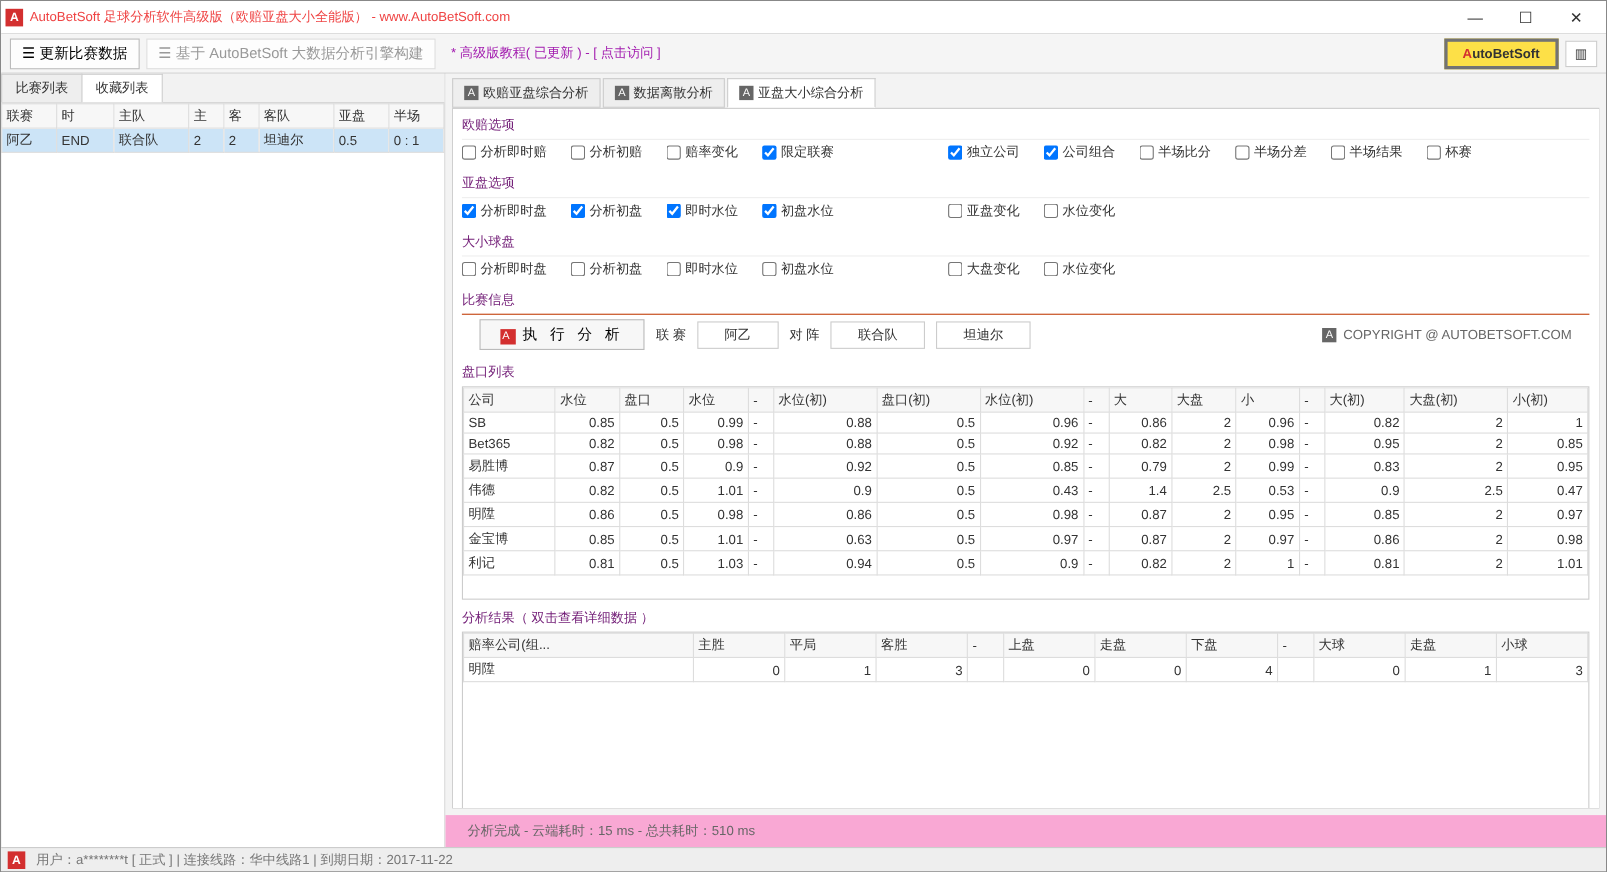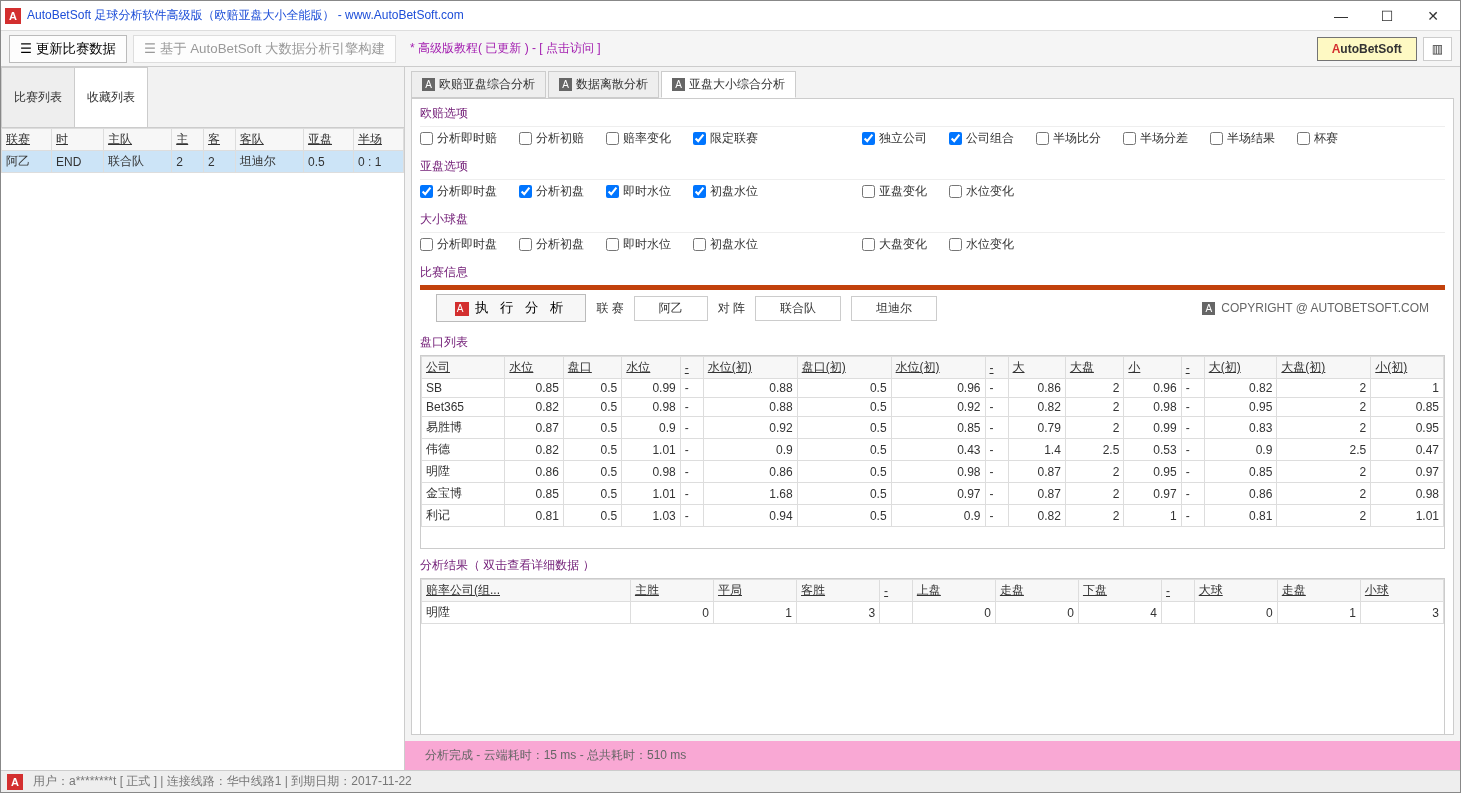--- a/index.html
+++ b/index.html
@@ -1,48 +1,48 @@
 <!DOCTYPE html>
 <html><head>
 <meta charset="utf-8">
 <style>
 * { box-sizing: border-box; margin: 0; padding: 0; }
 body { font-family: "Microsoft YaHei", Arial, sans-serif; font-size: 12px; background: #fff; color: #333; width: 1461px; height: 793px; overflow: hidden; border: 1px solid #888; }
 .titlebar { height: 30px; display: flex; align-items: center; padding: 0 4px; background: #fff; border-bottom: 1px solid #ddd; }
 .app-icon { width: 16px; height: 16px; background: #d32f2f; color: #fff; font-weight: bold; display: inline-flex; align-items: center; justify-content: center; font-size: 11px; margin-right: 6px; }
-.title-text { flex: 1; color: #1d4ed8; }
+.title-text { flex: 1; color: #ef4444; }
 .win-btn { width: 46px; height: 30px; display: inline-flex; align-items: center; justify-content: center; font-size: 14px; cursor: pointer; }
 .toolbar { height: 36px; display: flex; align-items: center; padding: 4px 8px; gap: 6px; background: #f5f5f5; border-bottom: 1px solid #ccc; }
 .tbtn { border: 1px solid #bbb; background: #fdfdfd; padding: 4px 10px; cursor: pointer; display: inline-flex; align-items: center; gap: 4px; }
 .tbtn.disabled { color: #999; border-color: #ddd; cursor: default; }
 .tlink { color: #a21caf; margin-left: 8px; }
-.brand { margin-left: auto; border: 1px solid #737373; padding: 4px 14px; background: #fef9c3; color: #333; font-weight: bold; }
+.brand { margin-left: auto; border: 3px solid #737373; padding: 4px 14px; background: #fde047; color: #333; font-weight: bold; }
 .brand .A { color: #d32f2f; }
 .bookbtn { border: 1px solid #ccc; padding: 4px 8px; background: #fff; }
 .body { display: flex; height: calc(100% - 30px - 36px - 22px); }
 .left { width: 404px; border-right: 1px solid #ccc; display: flex; flex-direction: column; }
 .tabs { display: flex; border-bottom: 1px solid #ccc; background: #f2f2f2; }
-.tab { padding: 21px 12px; border: 1px solid #ccc; border-bottom: none; background: #eee; margin-right: -1px; cursor: pointer; }
+.tab { padding: 4px 12px; border: 1px solid #ccc; border-bottom: none; background: #eee; margin-right: -1px; cursor: pointer; }
 .tab.active { background: #fff; }
 table { border-collapse: collapse; width: 100%; }
 th, td { border: 1px solid #ddd; padding: 2px 4px; text-align: left; font-weight: normal; white-space: nowrap; overflow: hidden; }
-th { background: #f7f7f7; text-decoration: underline; }
+th { background: #f7f7f7; }
 .left-table td.selrow { background: #cce4f7; }
 .right { flex: 1; display: flex; flex-direction: column; padding: 0; background: #f3f3f3; }
 .rtabs { display: flex; padding: 4px 6px 0 6px; gap: 2px; }
 .rtab { padding: 4px 10px; border: 1px solid #ccc; background: #eee; cursor: pointer; display: inline-flex; align-items: center; gap: 4px; }
 .rtab.active { background: #fff; border-bottom-color: #fff; }
 .rtab .A { background: #666; color: #fff; width: 13px; height: 13px; display: inline-flex; align-items: center; justify-content: center; font-size: 10px; }
 .panel { background: #fff; border: 1px solid #ccc; margin: 0 6px 6px 6px; flex: 1; padding: 6px 8px; overflow: auto; }
 .grp { margin-bottom: 8px; }
 .grp-title { color: #701a75; margin-bottom: 4px; }
 .grp-row { display: flex; gap: 22px; padding: 3px 0; border-top: 1px solid #eee; }
 .grp-row label { display: inline-flex; align-items: center; gap: 4px; }
 .grp-row .spacer { width: 60px; }
-.exec-row { display: flex; align-items: center; gap: 10px; padding: 4px 16px; border-top: 5px solid #c2410c; }
+.exec-row { display: flex; align-items: center; gap: 10px; padding: 4px 16px; border-top: 1px solid #c2410c; }
 .exec-btn { border: 1px solid #bbb; background: #f7f7f7; padding: 4px 18px; letter-spacing: 4px; }
 .exec-btn .A { background: #d32f2f; color: #fff; width: 14px; height: 14px; display: inline-flex; align-items: center; justify-content: center; font-size: 10px; margin-right: 6px; }
 .ro { border: 1px solid #ccc; background: #fff; padding: 3px 24px; }
 .copy { margin-left: auto; color: #666; display: inline-flex; align-items: center; gap: 6px; }
 .copy .A { background: #666; color: #fff; width: 13px; height: 13px; display: inline-flex; align-items: center; justify-content: center; font-size: 10px; }
 .data-tbl th, .data-tbl td { font-size: 12px; }
 .data-tbl td.num { text-align: right; }
 .result-tbl td.num { text-align: right; }
 .scroll-wrap { border: 1px solid #ccc; overflow-y: scroll; }
 .statusline { padding: 6px 20px; color: #666; background: #f9a8d4; }
@@ -359,21 +359,21 @@
                   <td class="num">0.85</td>
                   <td class="num">2</td>
                   <td class="num">0.97</td>
                 </tr>
                 <tr>
                   <td>金宝博</td>
                   <td class="num">0.85</td>
                   <td class="num">0.5</td>
                   <td class="num">1.01</td>
                   <td>-</td>
-                  <td class="num">1.68</td>
+                  <td class="num">0.63</td>
                   <td class="num">0.5</td>
                   <td class="num">0.97</td>
                   <td>-</td>
                   <td class="num">0.87</td>
                   <td class="num">2</td>
                   <td class="num">0.97</td>
                   <td>-</td>
                   <td class="num">0.86</td>
                   <td class="num">2</td>
                   <td class="num">0.98</td>

